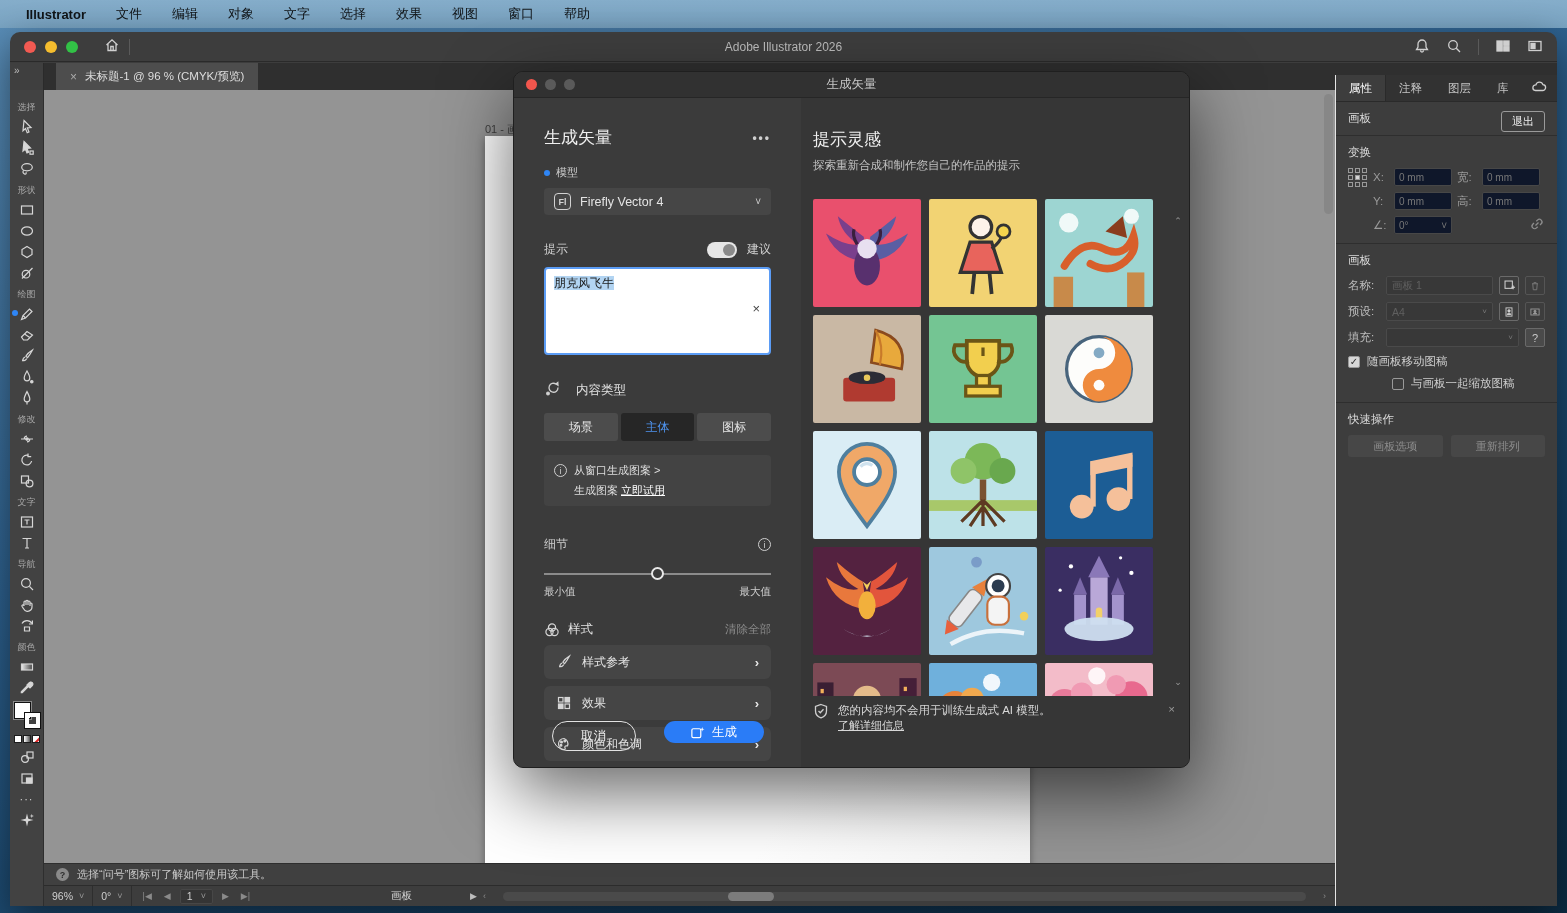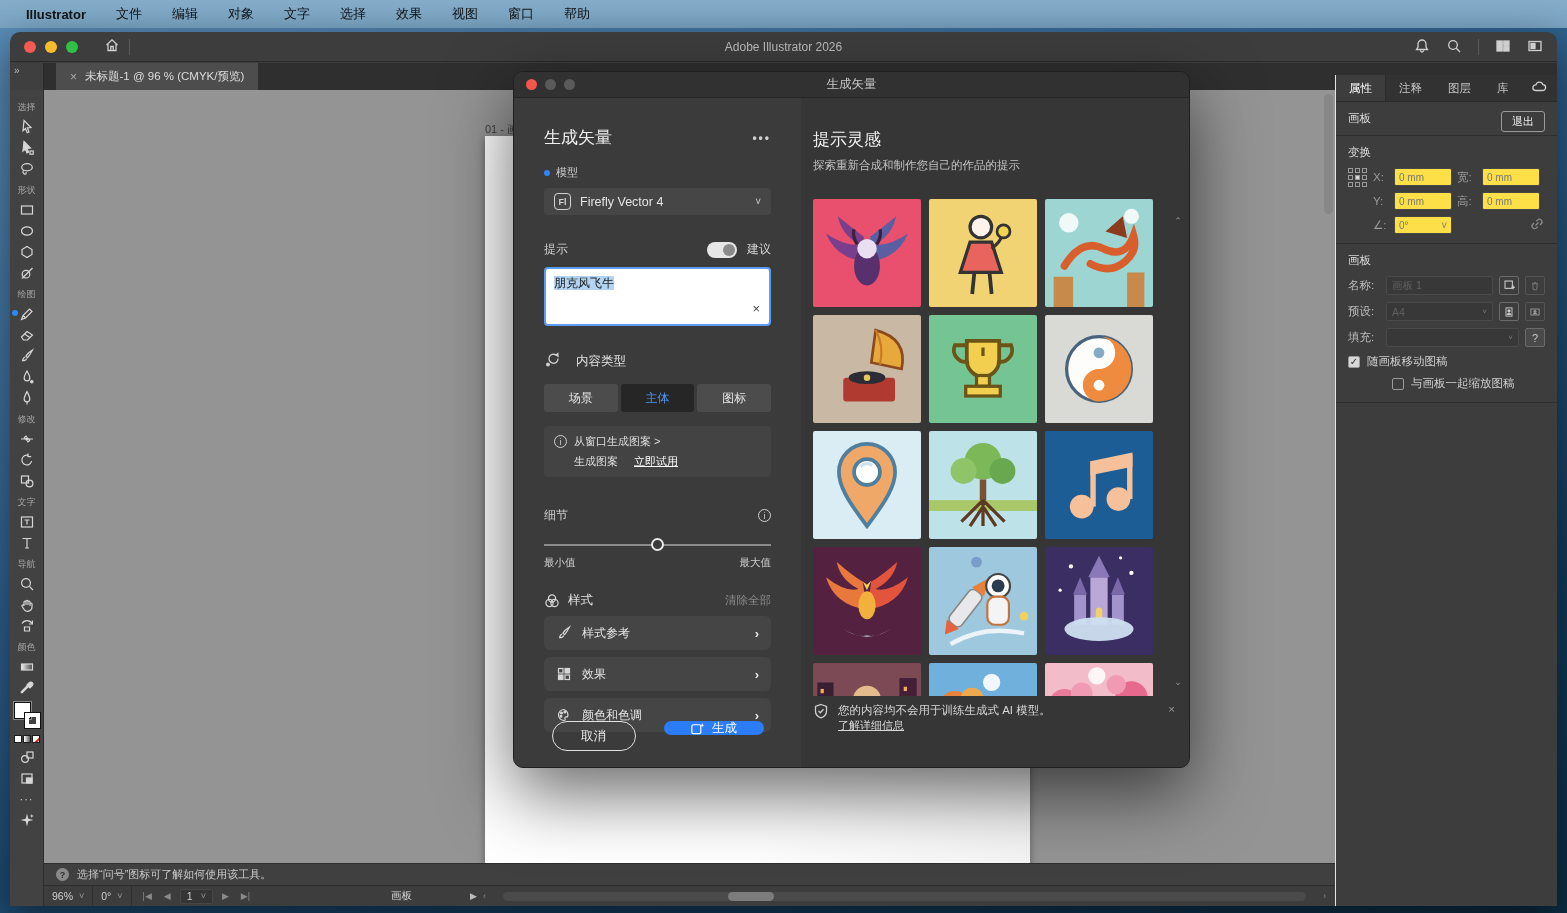--- a/index.html
+++ b/index.html
@@ -75,21 +75,21 @@
   #rightpanel { right:0; top:43px; width:222px; bottom:0; background:#3d3d3d; border-left:1px solid #e5e5e5; font-size:11.5px; }
   #panel-tabs { display:flex; align-items:center; height:27px; background:#323232; border-bottom:1px solid #2a2a2a; }
   .ptab { padding:0 13px; height:100%; display:flex; align-items:center; color:#c3c3c3; }
   .ptab.active { background:#3d3d3d; color:#fff; box-shadow:inset 0 2px 0 #3d3d3d; border-right:1px solid #2a2a2a; }
   #cloud-ic { margin-left:auto; margin-right:10px; }
   .psection { padding:9px 12px; border-bottom:1px solid #2e2e2e; }
   .psec-title { color:#dcdcdc; margin-bottom:8px; }
   #exit-btn { float:right; border:1px solid #9a9a9a; border-radius:3px; padding:2px 10px; color:#eee; font-size:11px; }
   .tf-row { display:flex; align-items:center; gap:5px; margin-bottom:6px; }
   .tf-label { color:#9a9a9a; width:16px; }
-  .tf-input { width:58px; height:18px; background:#fde047; border:1px solid #474747; border-radius:2px;
+  .tf-input { width:58px; height:18px; background:#0f172a; border:1px solid #474747; border-radius:2px;
               color:#777; font-size:10px; display:flex; align-items:center; padding:0 4px; }
   #refgrid { display:grid; grid-template-columns:repeat(3,5px); grid-template-rows:repeat(3,5px); gap:2px; margin-right:6px; }
   #refgrid i { background:none; border:1px solid #9a9a9a; }
   #refgrid i.c { background:#d6d6d6; }
   .ab-row { display:flex; align-items:center; gap:6px; margin-bottom:7px; }
   .ab-label { color:#bdbdbd; width:32px; }
   .ab-input { flex:1; height:19px; background:#383838; border:1px solid #4a4a4a; border-radius:2px; color:#808080;
               font-size:10.5px; display:flex; align-items:center; padding:0 5px; gap:4px; }
   .ab-input .dd { margin-left:auto; color:#7a7a7a; font-size:8px; }
   .sq-btn { width:20px; height:19px; border:1px solid #6a6a6a; border-radius:2px; display:flex; align-items:center;
@@ -121,34 +121,34 @@
   .blue-dot { width:6px; height:6px; border-radius:50%; background:#2f86f6; }
   #model-select { margin-top:8px; height:27px; background:#464646; border-radius:4px; display:flex; align-items:center;
                   gap:9px; padding:0 10px; color:#e4e4e4; font-size:12.5px; }
   #ff-logo { width:17px; height:17px; border:1.4px solid #d2d2d2; border-radius:4px; font-size:9px; font-weight:bold;
              color:#d2d2d2; display:flex; align-items:center; justify-content:center; }
   #model-select .dd { margin-left:auto; color:#cfcfcf; font-size:10px; }
 
   #prompt-row { display:flex; align-items:center; margin-top:26px; }
   #toggle { width:30px; height:16px; border-radius:9px; background:#e6e6e6; position:relative; margin-left:auto; margin-right:10px; }
   #toggle::after { content:""; position:absolute; right:2px; top:2px; width:12px; height:12px; border-radius:50%; background:#8a8a8a; }
-  #prompt-box { margin-top:9px; height:59px; background:#fff; border:2px solid #5b9cf5; border-radius:4px;
+  #prompt-box { margin-top:9px; height:88px; background:#fff; border:2px solid #5b9cf5; border-radius:4px;
                 position:relative; padding:6px 8px; font-size:12px; color:#1c1c1c; }
   #prompt-box .sel { background:#b2d4f2; }
   #prompt-clear { position:absolute; right:9px; top:32px; color:#444; font-size:13px; }
 
   #ctype-row { display:flex; align-items:center; gap:16px; margin-top:26px; color:#e0e0e0; font-size:12.5px; }
   #ctype-btns { display:flex; gap:3px; margin-top:13px; }
   .ctype-btn { flex:1; height:28px; background:#4c4c4c; border-radius:3px; display:flex; align-items:center;
                justify-content:center; color:#e6e6e6; font-size:12px; }
   .ctype-btn.selected { background:#262626; color:#4f94f0; }
 
   #pattern-tip { margin-top:14px; background:#434343; border-radius:4px; padding:8px 10px; font-size:11px; color:#dedede; }
   #pattern-tip .row1 { display:flex; gap:7px; align-items:center; }
-  #pattern-tip .row2 { margin:5px 0 0 20px; display:flex; gap:16px; }
+  #pattern-tip .row2 { margin:5px 0 0 20px; display:flex; gap:3px; }
   #pattern-tip a { color:#fff; text-decoration:underline; }
   .info-i { width:13px; height:13px; border:1px solid #cfcfcf; border-radius:50%; font-size:9px; display:inline-flex;
             align-items:center; justify-content:center; color:#cfcfcf; flex:0 0 auto; }
 
   #detail-row { display:flex; align-items:center; justify-content:space-between; margin-top:30px; }
   #slider { margin-top:14px; position:relative; height:14px; }
   #slider .track { position:absolute; left:0; right:0; top:6px; height:2px; background:#8b8b8b; }
   #slider .knob { position:absolute; left:calc(50% - 7px); top:0; width:13px; height:13px; border-radius:50%;
                   border:2px solid #e8e8e8; background:#3b3b3b; }
   #slider-labels { display:flex; justify-content:space-between; margin-top:4px; font-size:10.5px; color:#cfcfcf; }
@@ -157,21 +157,21 @@
   #style-clear { margin-left:auto; color:#8a8a8a; font-size:11.5px; }
   .style-row { margin-top:7px; height:34px; background:#454545; border-radius:6px; display:flex; align-items:center;
                gap:10px; padding:0 12px; color:#e4e4e4; font-size:12px; }
   .style-row .arr { margin-left:auto; color:#e8e8e8; font-weight:bold; font-size:13px; }
   .style-ic { width:16px; height:16px; }
   .style-ic svg { width:16px; height:16px; stroke:#d6d6d6; fill:none; stroke-width:1.2; }
 
   #dlg-footer { position:absolute; left:0; right:0; bottom:16px; display:flex; justify-content:center; gap:28px; }
   #btn-cancel { width:84px; height:30px; border:1.5px solid #e2e2e2; border-radius:16px; color:#f0f0f0;
                 display:flex; align-items:center; justify-content:center; font-size:12.5px; }
-  #btn-generate { width:100px; height:14px; background:#2a7cf7; border-radius:16px; color:#fff; display:flex;
+  #btn-generate { width:100px; height:22px; background:#2a7cf7; border-radius:16px; color:#fff; display:flex;
                   align-items:center; justify-content:center; gap:7px; font-size:12.5px; }
 
   #insp-title { font-size:17px; color:#efefef; }
   #insp-sub { margin-top:7px; font-size:11.5px; color:#c3c3c3; }
   #tile-grid { margin-top:26px; width:342px; height:497px; overflow:hidden; display:flex; flex-wrap:wrap; gap:8px; }
   .tile { width:108px; height:108px; border-radius:2px; overflow:hidden; }
   .tile svg { width:100%; height:100%; display:block; }
   #grid-scroll { position:absolute; right:4px; top:118px; bottom:80px; width:14px; display:flex; flex-direction:column;
                  justify-content:space-between; align-items:center; color:#9a9a9a; font-size:9px; }
   #notice { position:absolute; left:12px; right:14px; bottom:34px; display:flex; gap:9px; font-size:11.5px; color:#d8d8d8; }
@@ -569,20 +569,27 @@
         <div class="chk-row">
           <span class="chk on">✓</span>
           <span>随画板移动图稿</span>
         </div>
         <div class="chk-row" style="margin-bottom:2px;padding-left:44px;">
           <span class="chk"></span>
           <span>与画板一起缩放图稿</span>
         </div>
       </div>
 
+      <div class="psection" style="border-bottom:none;">
+        <div class="psec-title">快速操作</div>
+        <div class="qa-btns" id="qa-btns">
+            <div class="qa-btn">画板选项</div>
+            <div class="qa-btn">重新排列</div>
+          </div>
+      </div>
     </div>
   </div>
 
   <div id="dialog" class="abs">
     <div id="dlg-titlebar">
       <span class="dlg-light" style="background:#f2564d;"></span>
       <span class="dlg-light" style="background:#5a5a5a;"></span>
       <span class="dlg-light" style="background:#5a5a5a;"></span>
       <span id="dlg-title">生成矢量</span>
     </div>

